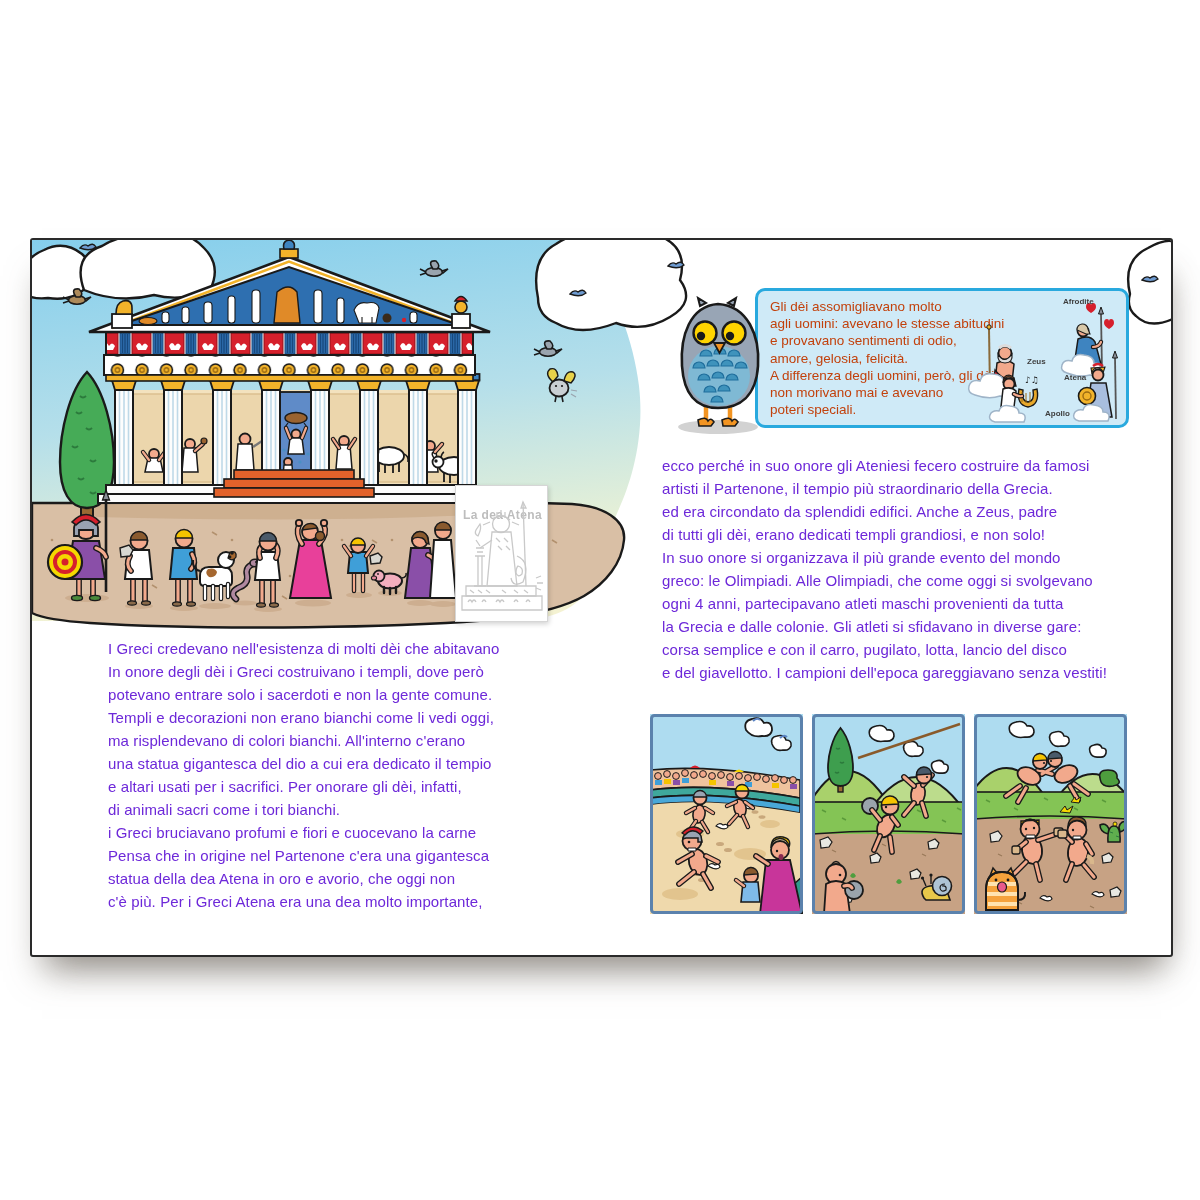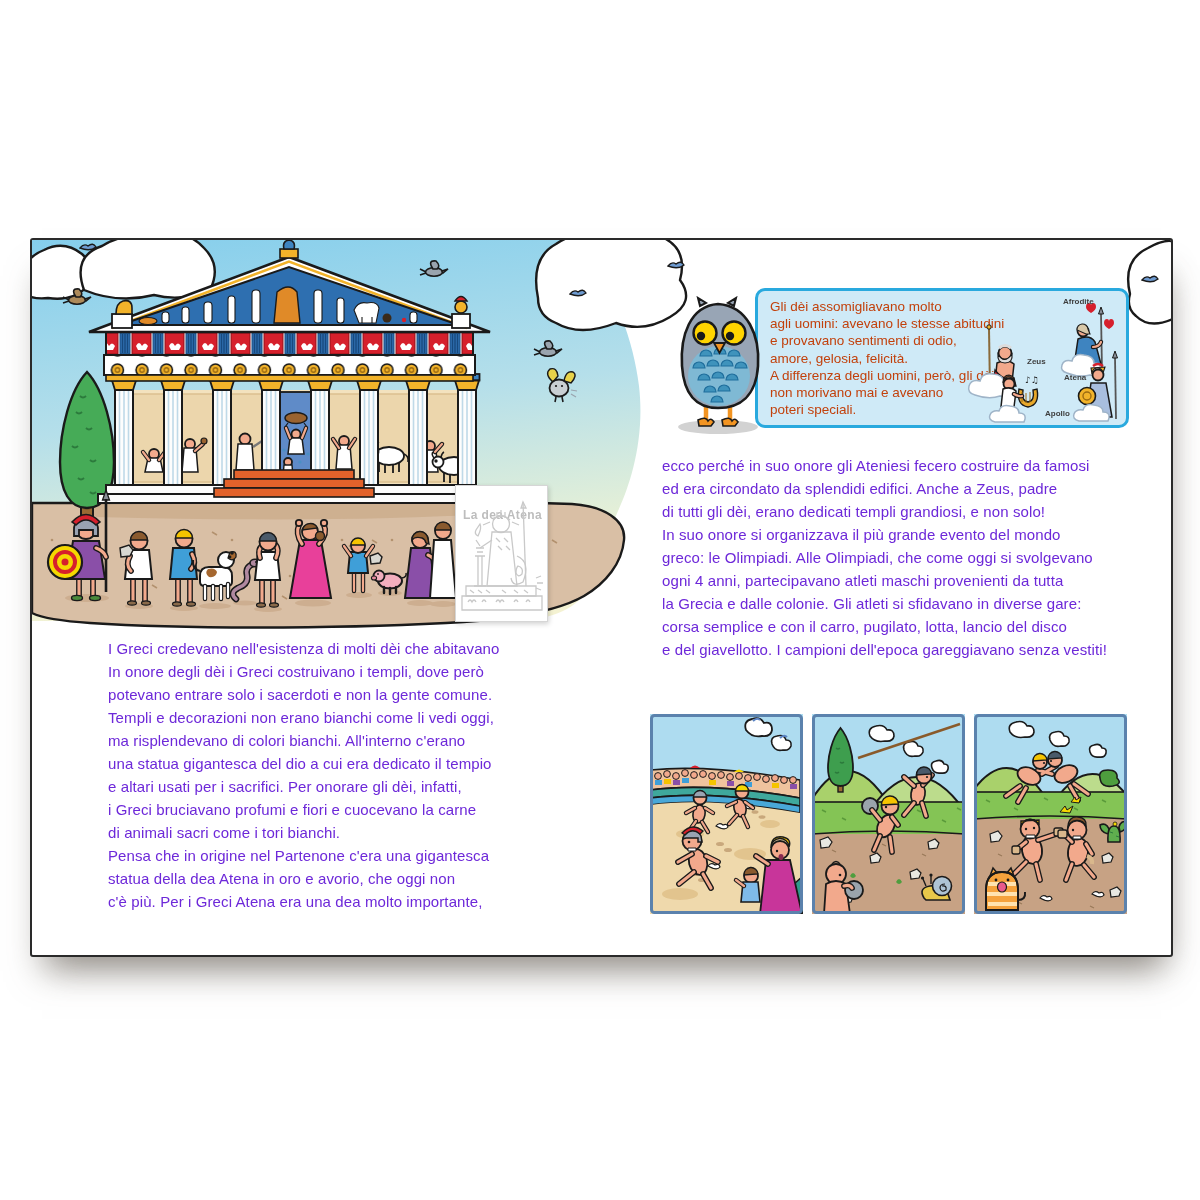--- a/index.html
+++ b/index.html
@@ -493,29 +493,30 @@
     </div>
 
     <div class="body-text left-col">
       <div>I Greci credevano nell'esistenza di molti dèi che abitavano</div>
       <div>In onore degli dèi i Greci costruivano i templi, dove però</div>
       <div>potevano entrare solo i sacerdoti e non la gente comune.</div>
       <div>Templi e decorazioni non erano bianchi come li vedi oggi,</div>
       <div>ma risplendevano di colori bianchi. All'interno c'erano</div>
       <div>una statua gigantesca del dio a cui era dedicato il tempio</div>
       <div>e altari usati per i sacrifici. Per onorare gli dèi, infatti,</div>
+      <div>di animali sacri come i tori bianchi.</div>
       <div>i Greci bruciavano profumi e fiori e cuocevano la carne</div>
-      <div>di animali sacri come i tori bianchi.</div>
       <div>Pensa che in origine nel Partenone c'era una gigantesca</div>
       <div>statua della dea Atena in oro e avorio, che oggi non</div>
       <div>c'è più. Per i Greci Atena era una dea molto importante,</div>
     </div>
 
     <div class="body-text right-col">
       <div>ecco perché in suo onore gli Ateniesi fecero costruire da famosi</div>
+      <div>artisti il Partenone, il tempio più straordinario della Grecia.</div>
       <div>ed era circondato da splendidi edifici. Anche a Zeus, padre</div>
       <div>di tutti gli dèi, erano dedicati templi grandiosi, e non solo!</div>
       <div>In suo onore si organizzava il più grande evento del mondo</div>
       <div>greco: le Olimpiadi. Alle Olimpiadi, che come oggi si svolgevano</div>
       <div>ogni 4 anni, partecipavano atleti maschi provenienti da tutta</div>
       <div>la Grecia e dalle colonie. Gli atleti si sfidavano in diverse gare:</div>
       <div>corsa semplice e con il carro, pugilato, lotta, lancio del disco</div>
       <div>e del giavellotto. I campioni dell'epoca gareggiavano senza vestiti!</div>
     </div>
 

